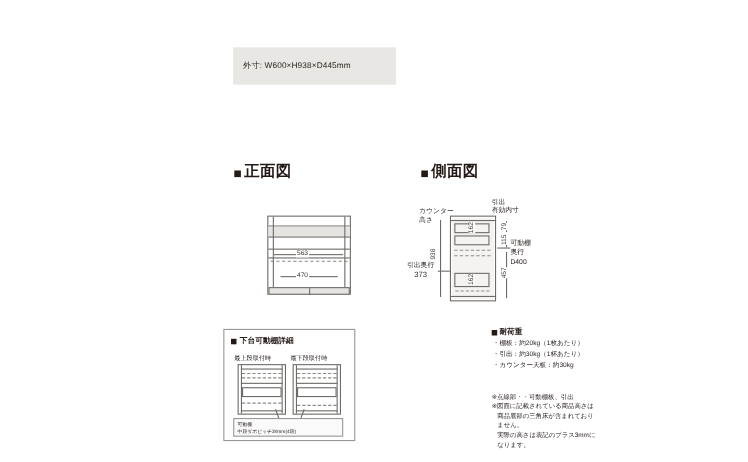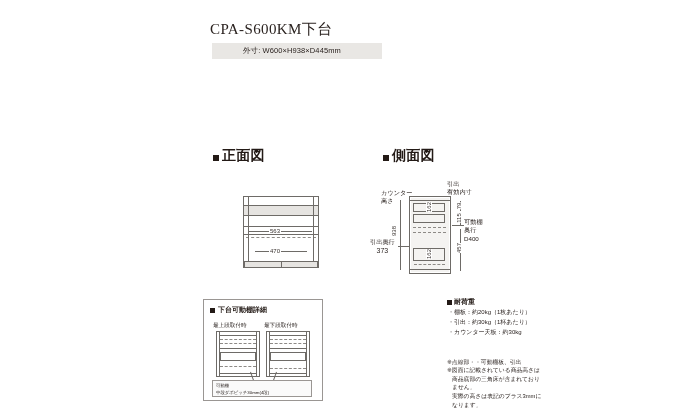--- a/index.html
+++ b/index.html
@@ -29,25 +29,24 @@
     font-size: 15px;
     letter-spacing: 0.4px;
     color: #2b2320;
     white-space: nowrap;
   }
   .dim-bar {
     position: absolute;
     left: 212px;
     top: 43px;
     width: 148px;
-    height: 16px;
+    height: 34px;
     background: #e9e7e4;
     display: flex;
     align-items: center;
-    padding-left: 22px;
   }
   .dim-bar span {
     font-size: 7.5px;
     padding-left: 9px;
     color: #2b2320;
     white-space: nowrap;
     letter-spacing: 0.1px;
   }
 
   
@@ -201,21 +200,20 @@
     font-size: 5.8px;
     color: #2b2320;
     line-height: 1.5;
   }
 </style>
 </head>
 <body>
 
 <div class="page">
 
-  <div class="title">CPA-S600KM下台</div>
   <div class="dim-bar">
     <span>外寸: W600×H938×D445mm</span>
   </div>
 
   <div class="sec-head" id="sec-front">
     <span class="sq"></span><span>正面図</span>
   </div>
   <div class="sec-head" id="sec-side">
     <span class="sq"></span><span>側面図</span>
   </div>

